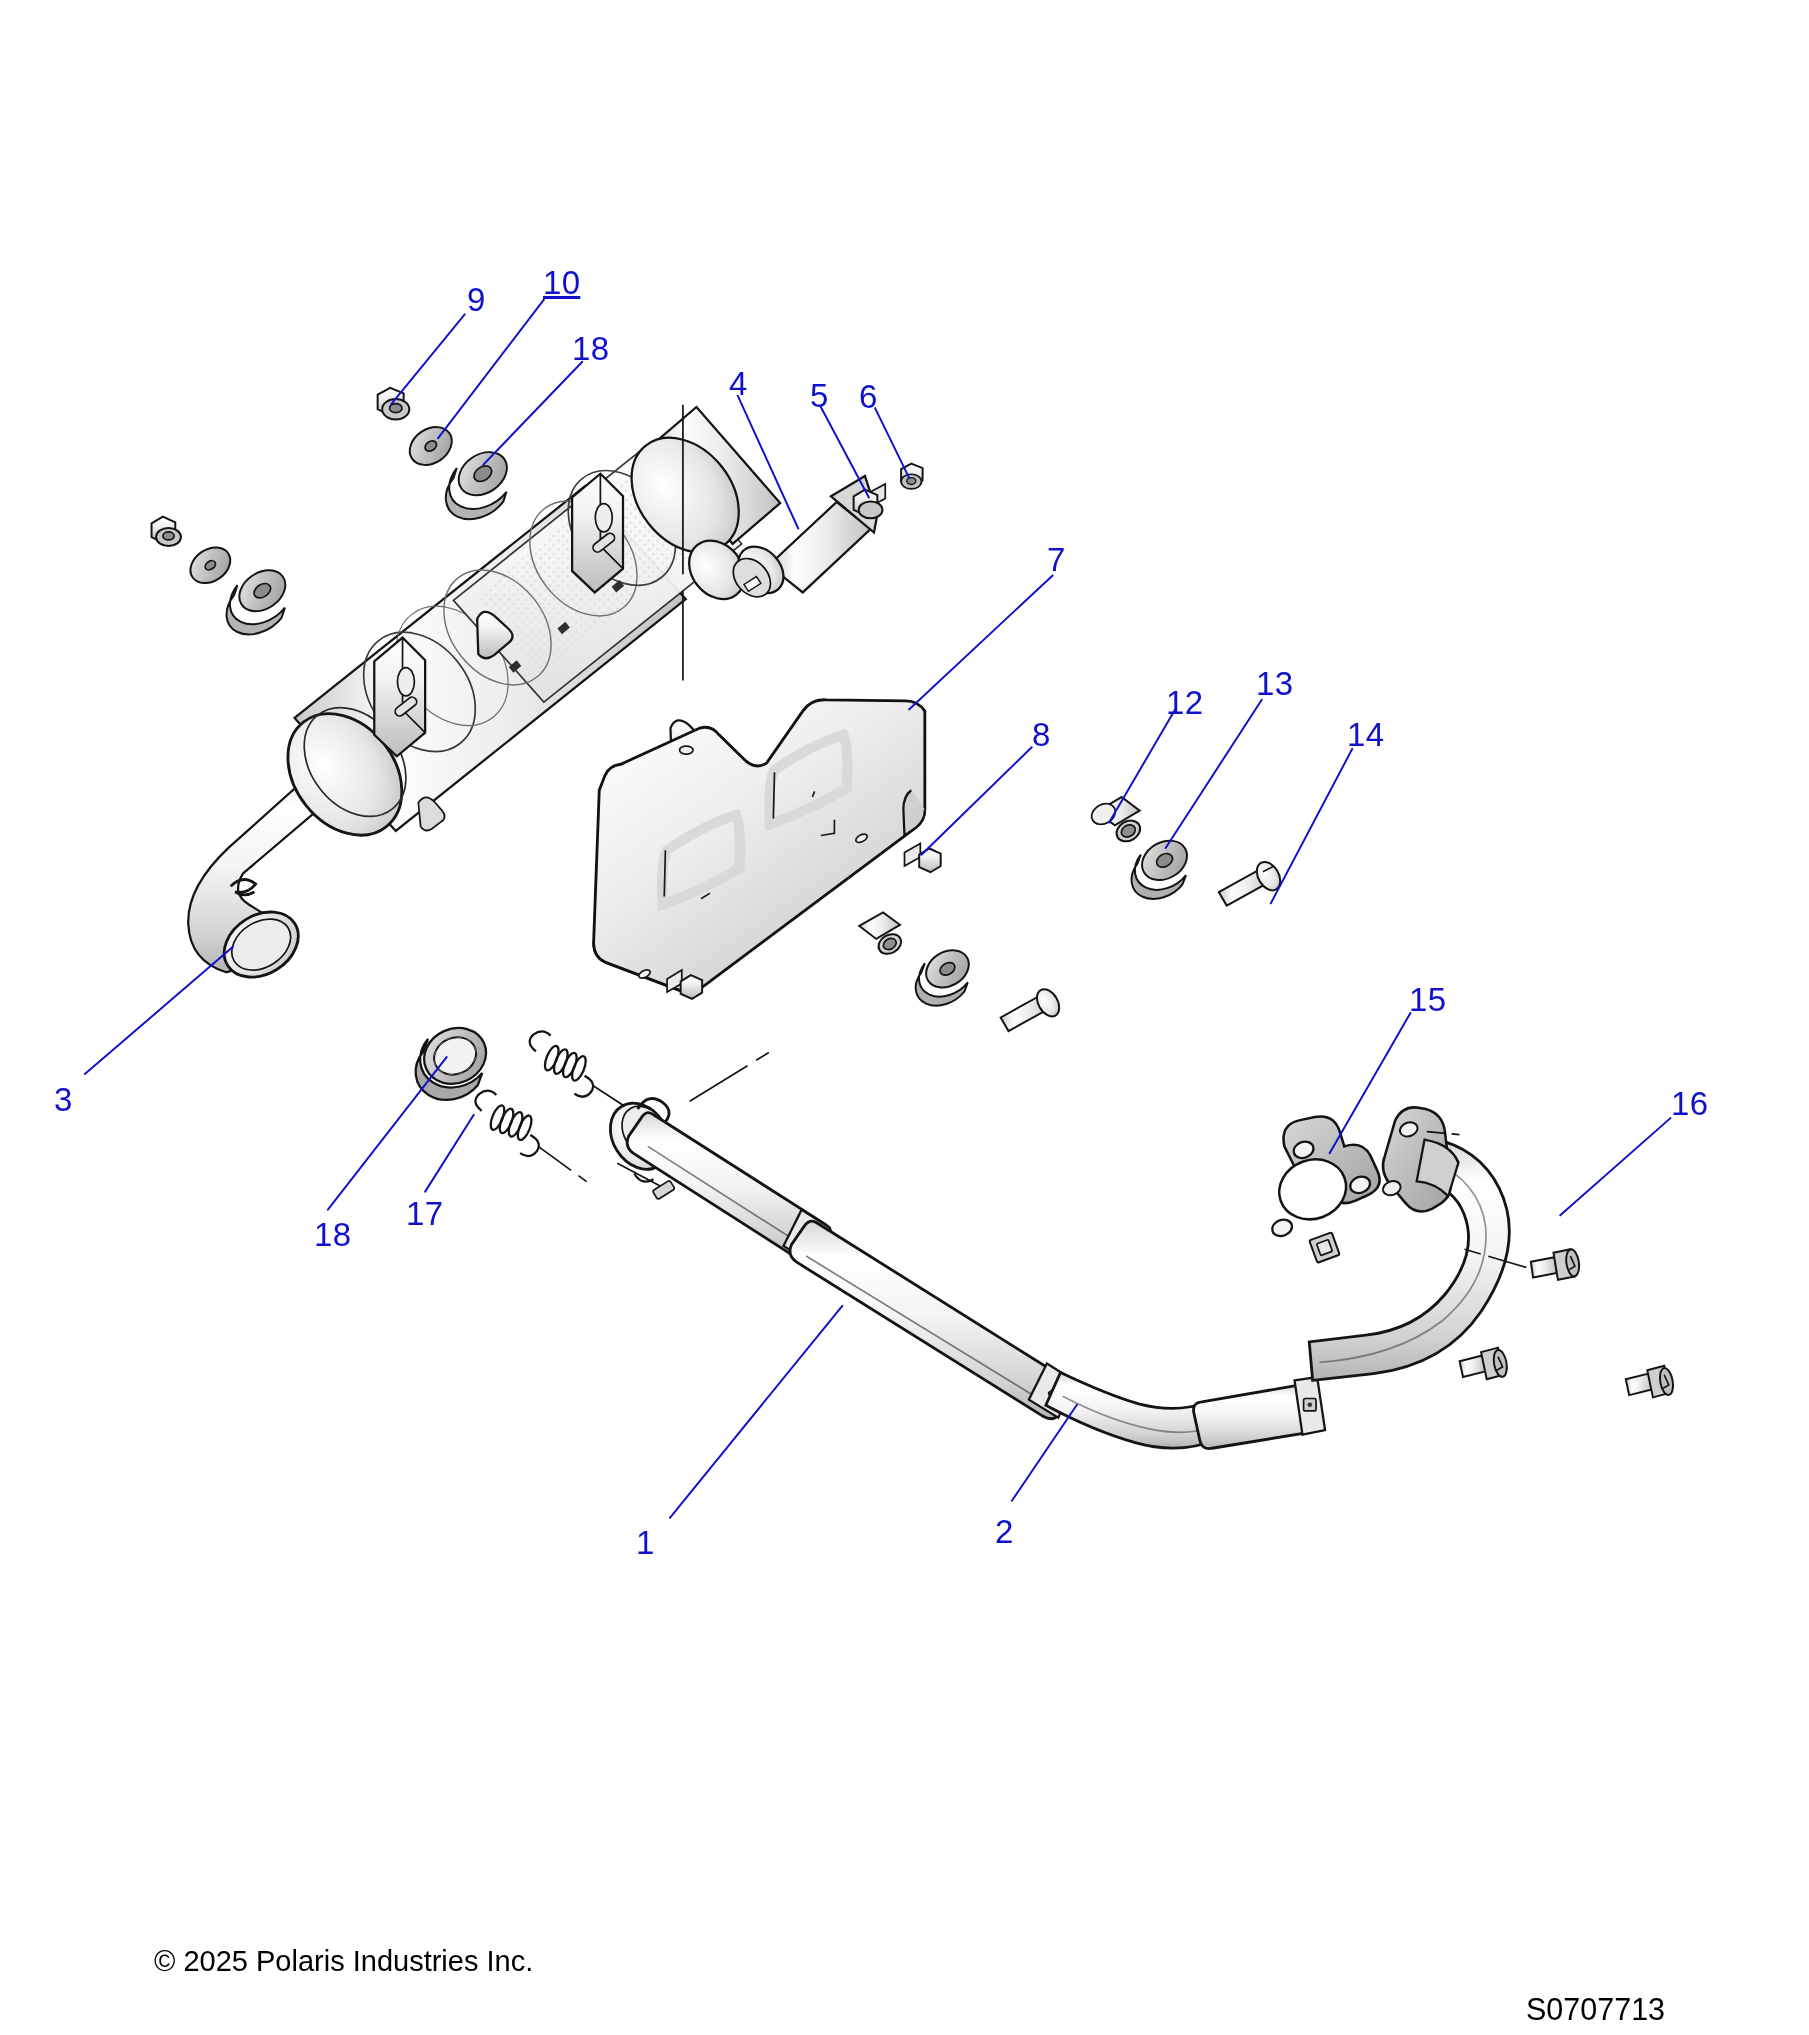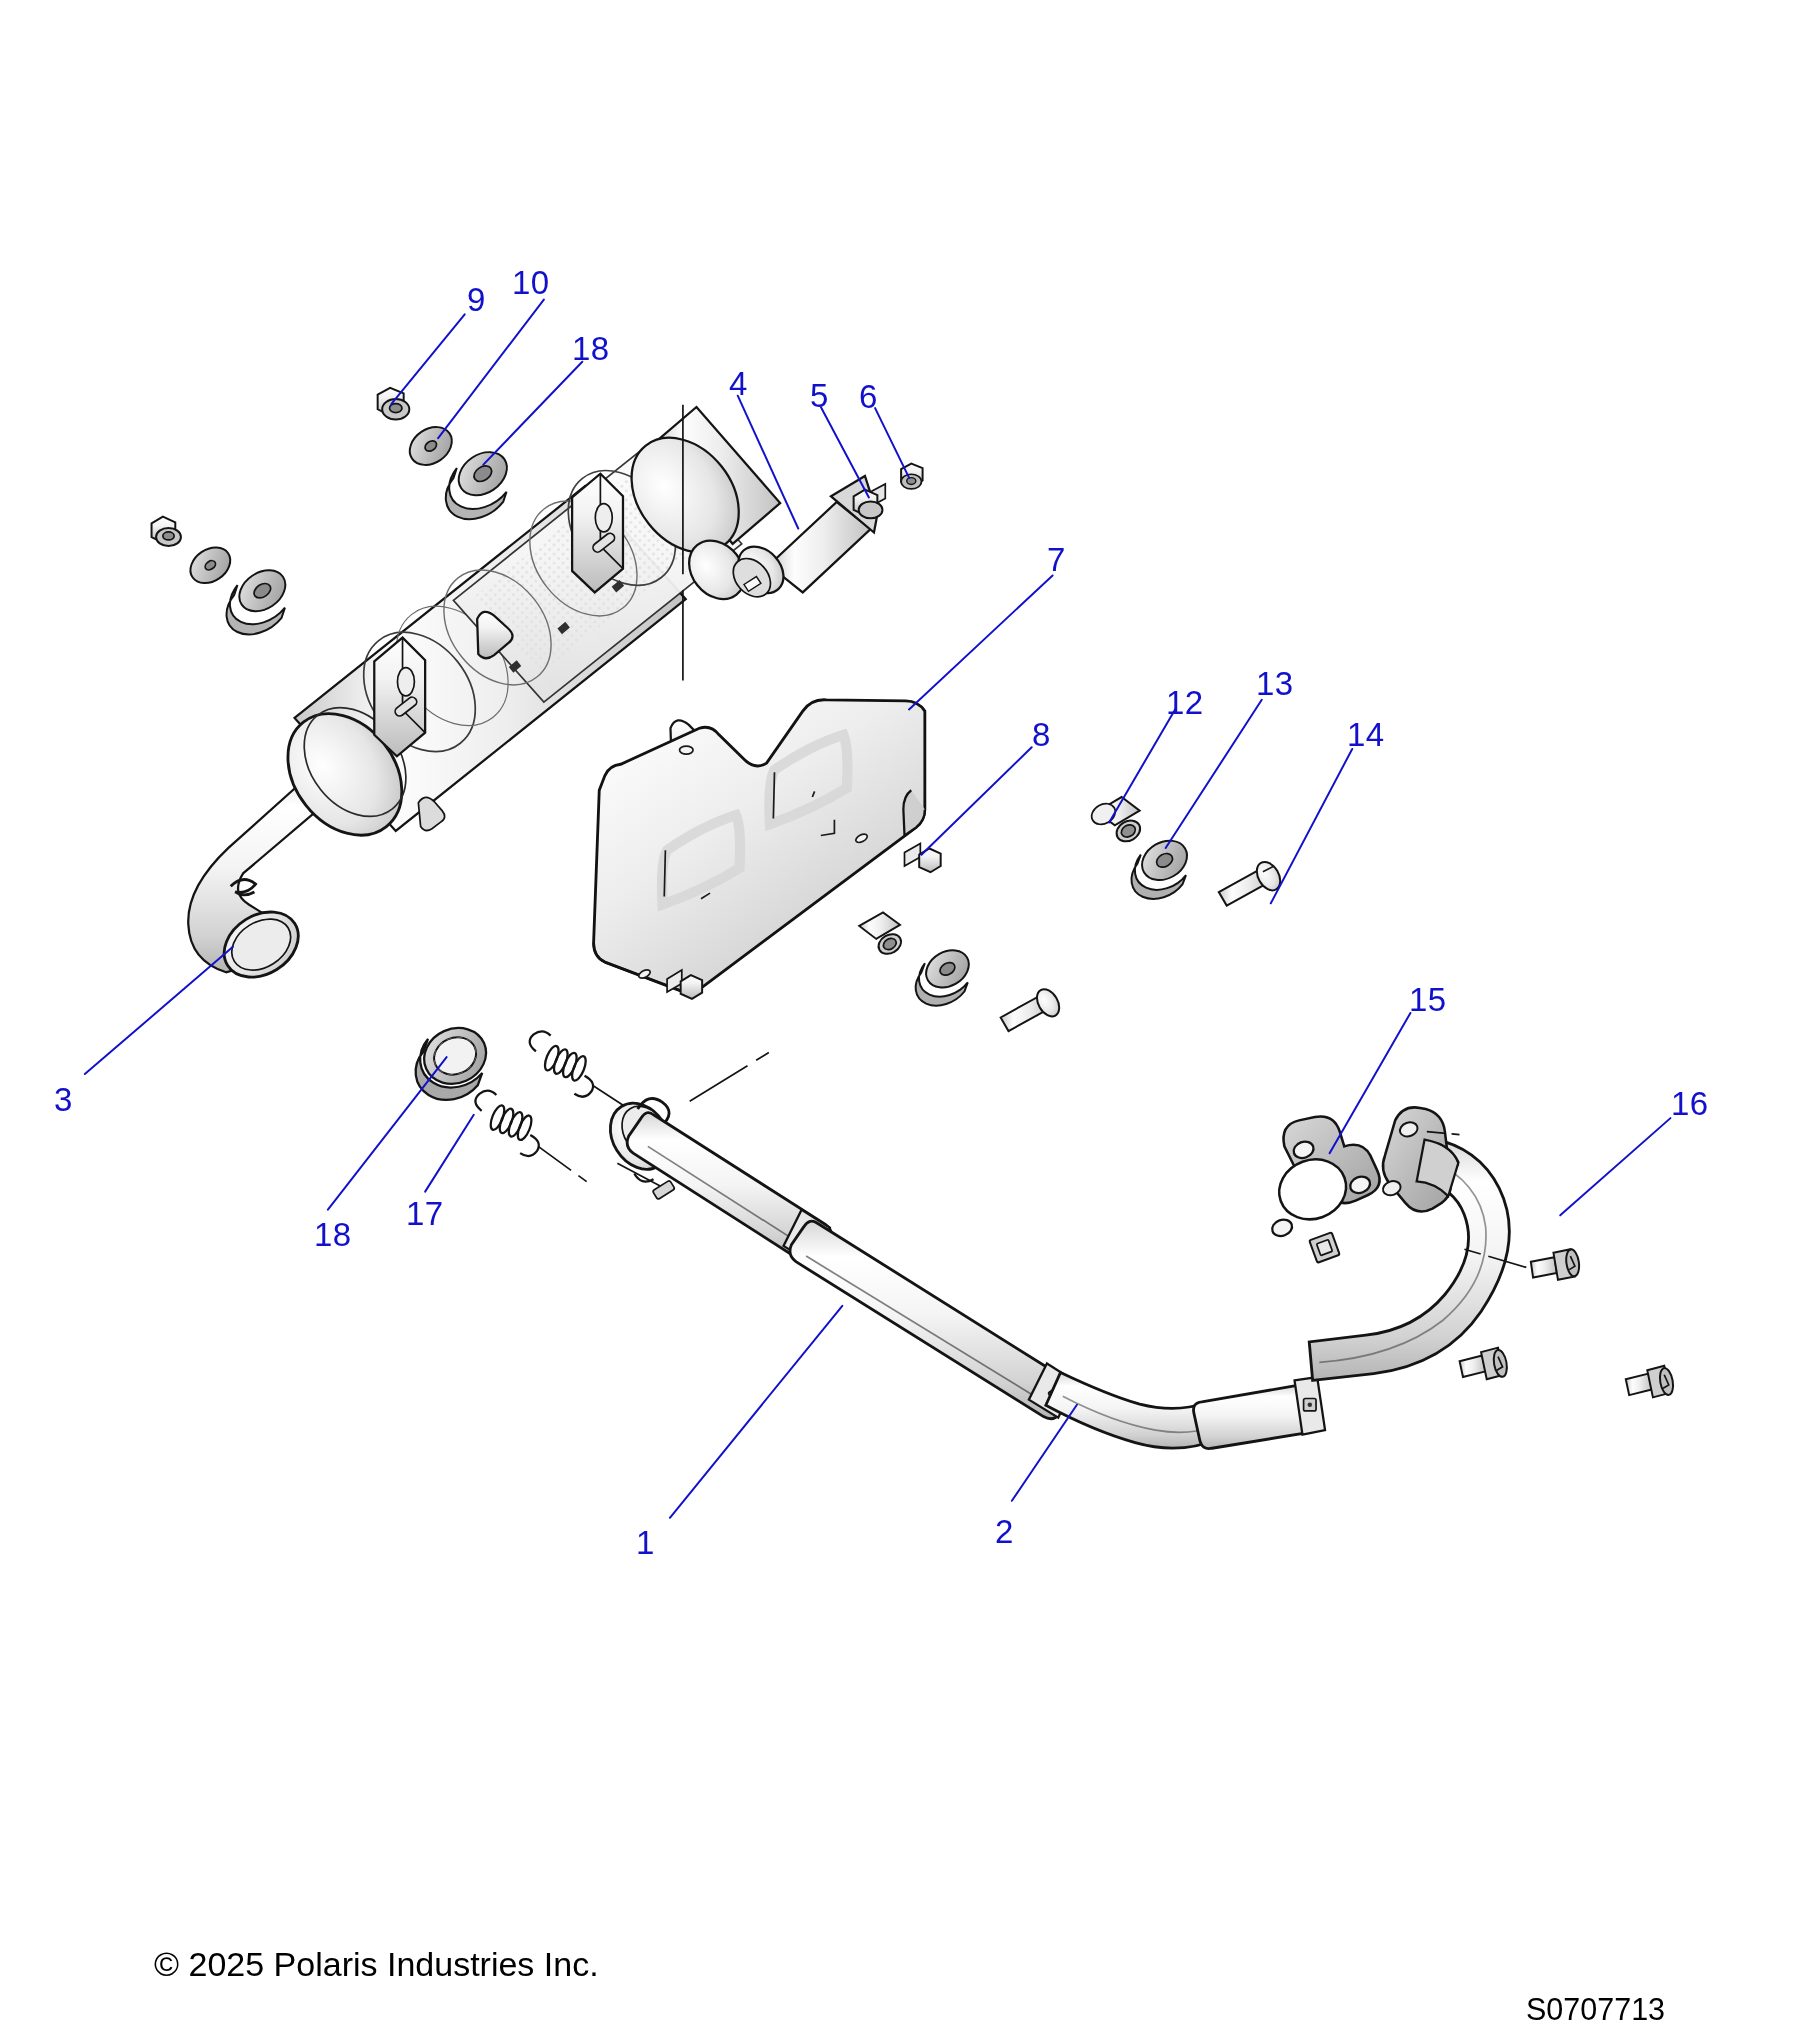--- a/index.html
+++ b/index.html
@@ -34,21 +34,21 @@
     font-weight: 400;
     line-height: 1;
     white-space: nowrap;
     letter-spacing: 0.3px;
   }
   #footer-copyright {
     position: absolute;
     left: 154px;
     top: 1945px;
     font-family: "Liberation Sans", sans-serif;
-    font-size: 34px;
+    font-size: 29px;
     color: #000000;
     white-space: nowrap;
   }
   #footer-partnumber {
     position: absolute;
     left: 1526px;
     top: 1952px;
     font-family: "Liberation Sans", sans-serif;
     font-size: 30.5px;
     color: #000000;
@@ -497,21 +497,21 @@
   <div id="callout-layer">
       <div class="callout-label" style="left: 636px; top: 1526px;">1</div>
       <div class="callout-label" style="left: 995px; top: 1515px;">2</div>
       <div class="callout-label" style="left: 54px; top: 1083px;">3</div>
       <div class="callout-label" style="left: 729px; top: 367px;">4</div>
       <div class="callout-label" style="left: 810px; top: 379px;">5</div>
       <div class="callout-label" style="left: 859px; top: 380px;">6</div>
       <div class="callout-label" style="left: 1047px; top: 543px;">7</div>
       <div class="callout-label" style="left: 1032px; top: 718px;">8</div>
       <div class="callout-label" style="left: 467px; top: 283px;">9</div>
-      <div class="callout-label" style="left: 512px; top: 266px;">10</div>
+      <div class="callout-label" style="left: 543px; top: 266px; text-decoration: underline;">10</div>
       <div class="callout-label" style="left: 572px; top: 332px;">18</div>
       <div class="callout-label" style="left: 1166px; top: 678px; margin-top: 8px;">12</div>
       <div class="callout-label" style="left: 1256px; top: 667px;">13</div>
       <div class="callout-label" style="left: 1347px; top: 718px; text-align: center;">14</div>
       <div class="callout-label" style="left: 1409px; top: 983px;">15</div>
       <div class="callout-label" style="left: 1671px; top: 1087px;">16</div>
       <div class="callout-label" style="left: 406px; top: 1197px;">17</div>
       <div class="callout-label" style="left: 314px; top: 1218px;">18</div>
     </div>
 

